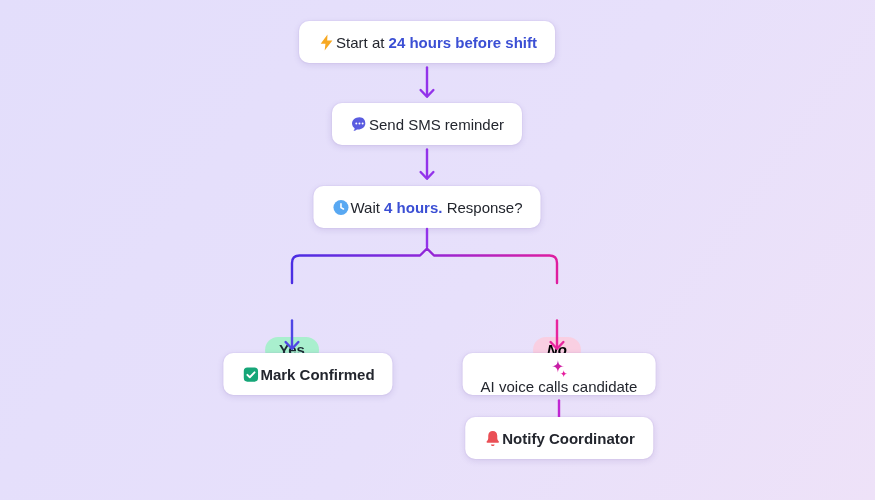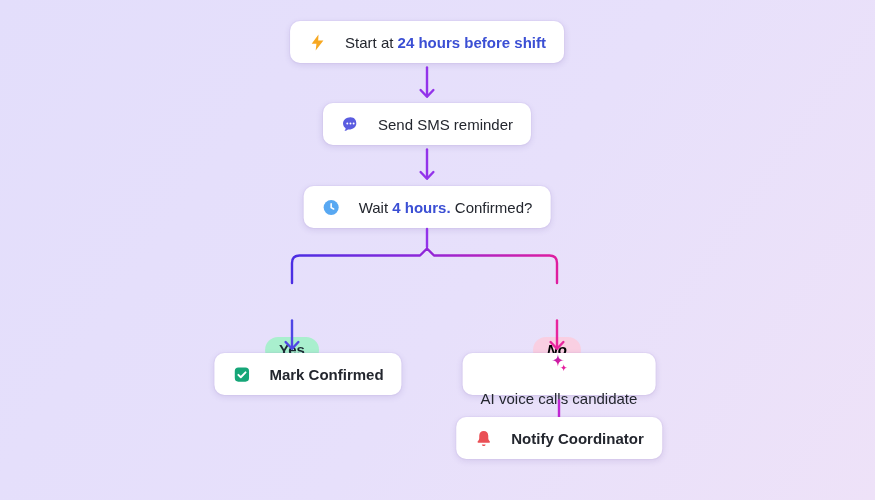--- a/index.html
+++ b/index.html
@@ -3,24 +3,24 @@
 <meta charset="utf-8">
 <style>
   html,body{margin:0;padding:0;}
   body{
     width:875px;height:500px;overflow:hidden;position:relative;
     background:linear-gradient(125deg,#e3defb 0%,#e7e0fb 55%,#eee2f8 100%);
     font-family:"Liberation Sans","DejaVu Sans",sans-serif;
   }
   .node{
     position:absolute;transform:translateX(-50%);
-    display:flex;align-items:center;gap:18px;
+    display:flex;align-items:center;gap:0;
     background:#ffffff;border-radius:10px;height:42px;padding:0 18px;
     box-shadow:0 2px 6px rgba(88,60,150,0.14),0 0 0 1px rgba(130,100,200,0.05);
-    font-size:15px;font-weight:500;color:#23262e;white-space:nowrap;cursor:pointer;
+    font-size:15px;font-weight:500;color:#23262e;white-space:nowrap;cursor:pointer;justify-content:flex-end;
   }
   .node .icon{display:flex;align-items:center;justify-content:center;width:19px;height:19px;flex:0 0 auto;}
   .node .icon svg{width:19px;height:19px;display:block;}
   .hl{font-weight:700;color:#3b4fd4;}
   .arrow{position:absolute;transform:translateX(-50%);display:block;}
   .pill{
     position:absolute;transform:translateX(-50%);
     border-radius:999px;padding:4px 14px;font-size:15px;font-weight:600;line-height:1.2;
     white-space:nowrap;
     margin-top:46px;
@@ -67,21 +67,21 @@
   </g>
 </svg>
 
 <div class="node" style="left:427px;top:186px;">
   <span class="icon">
     <svg viewBox="0 0 24 24">
       <circle cx="12" cy="12" r="9.5" fill="#58a8f2"></circle>
       <path d="M12 7.2v5l3.1 1.7" fill="none" stroke-width="2" stroke-linecap="round" stroke-linejoin="round" stroke="#ffffff"></path>
     </svg>
   </span>
-  <span class="label"><span>Wait </span><span class="hl">4 hours.</span><span> Confirmed?</span></span>
+  <span class="label"><span>Wait </span><span class="hl">4 hours.</span><span> Response?</span></span>
 </div>
 
 <svg class="branch" style="left:270px;top:226px;" width="310" height="62" viewBox="0 0 310 62">
   <defs>
     <linearGradient id="branchGrad" x1="0" y1="0" x2="1" y2="0">
       <stop offset="0" stop-color="#4b2ee3"></stop>
       <stop offset="0.5" stop-color="#9026d9"></stop>
       <stop offset="1" stop-color="#df1d9f"></stop>
     </linearGradient>
   </defs>

